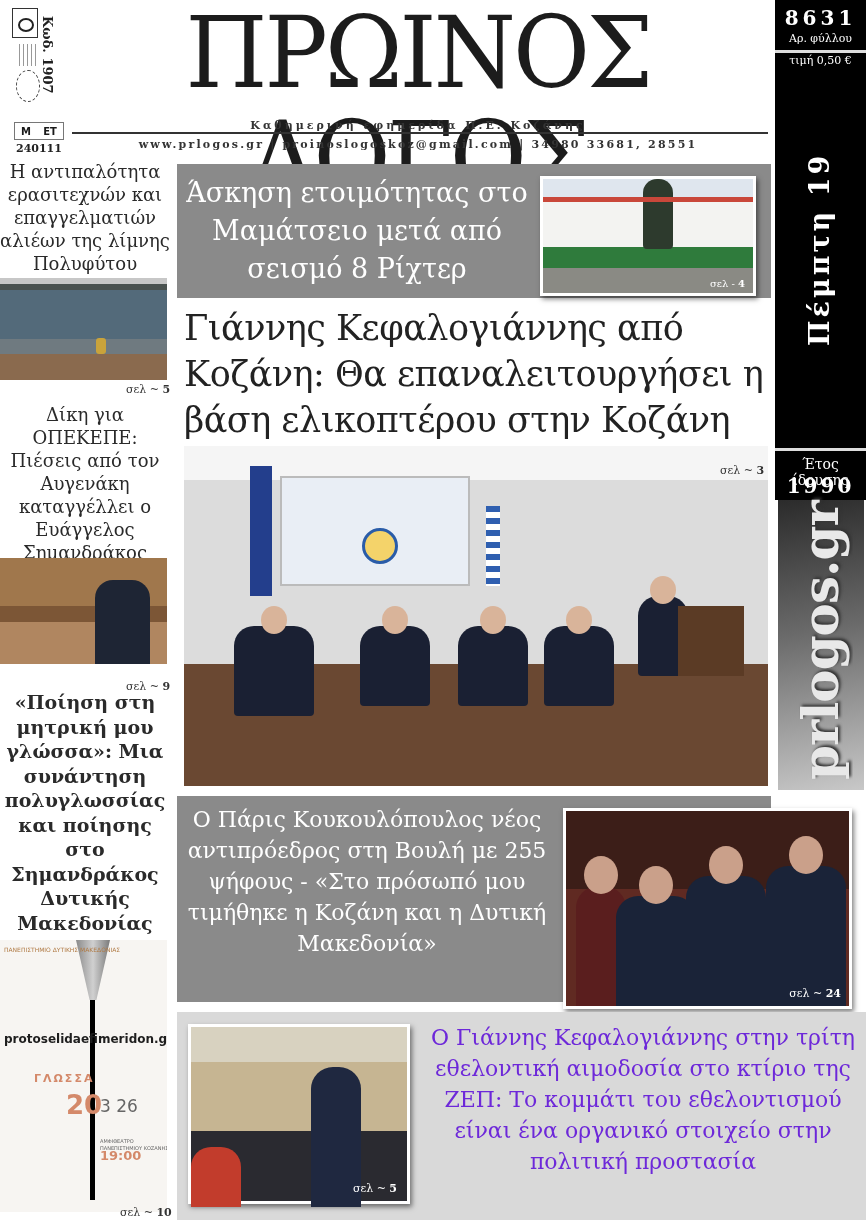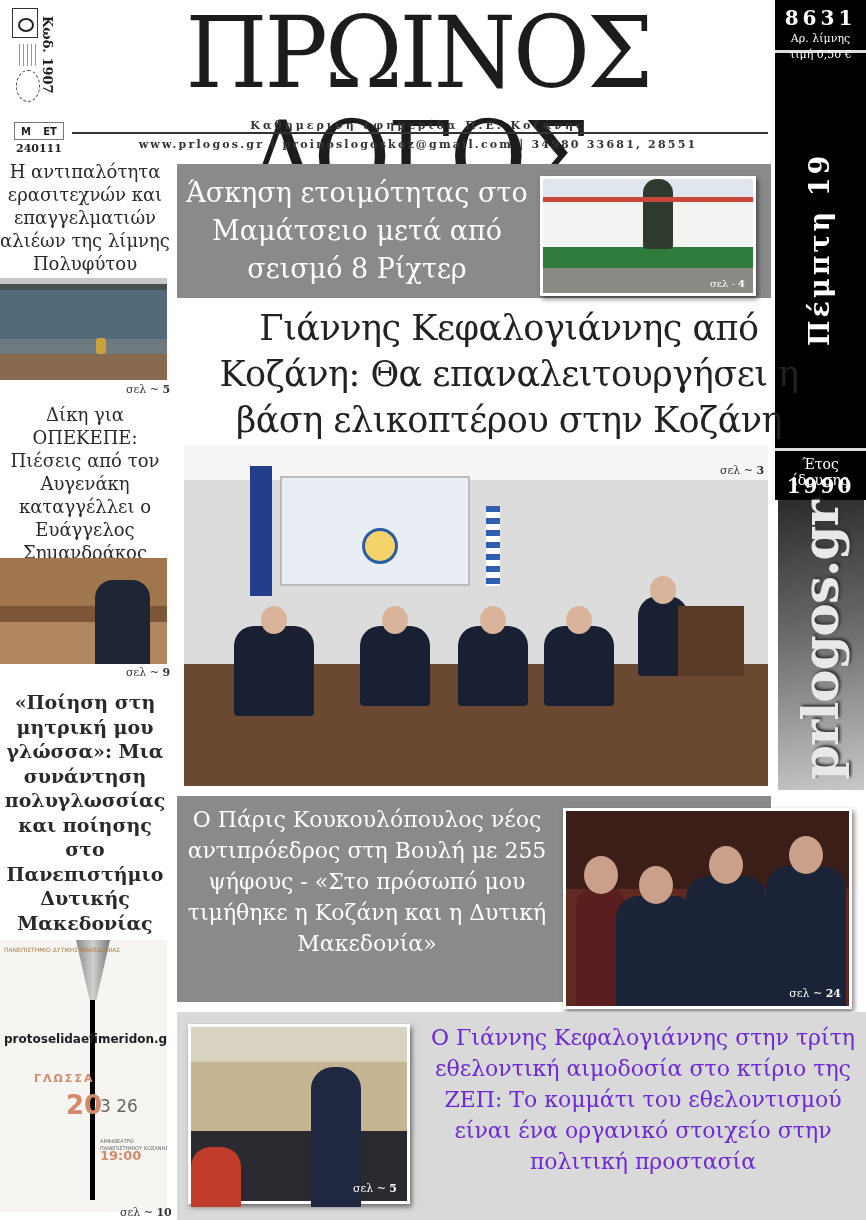--- a/index.html
+++ b/index.html
@@ -21,21 +21,21 @@
     font-family: "DejaVu Serif", serif; font-size: 94px; line-height: 100px; letter-spacing: -3px; color: #1c1c1c; transform: scaleY(1.05); }
   .subtitle { position: absolute; left: 68px; top: 112px; width: 700px; text-align: center; font-size: 11px; font-weight: bold; letter-spacing: 3px; color: #333; margin-top: 7px; }
   .rule { position: absolute; left: 72px; top: 132px; width: 696px; height: 2px; background: #333; }
   .contact { position: absolute; left: 68px; top: 138px; width: 700px; text-align: center; font-size: 11px; font-weight: bold; letter-spacing: 2.2px; color: #333; }
 
   
   .rcol { position: absolute; left: 775px; top: 0; width: 91px; height: 500px; background: #000; color: #fff; }
   .issue-num { position: absolute; top: 6px; width: 100%; text-align: center; font-size: 20px; font-weight: bold; letter-spacing: 4px; }
   .issue-lbl { position: absolute; top: 32px; width: 100%; text-align: center; font-size: 11px; }
   .rcol-sep { position: absolute; left: 0; width: 100%; height: 3px; background: #ddd; }
-  .price { position: absolute; top: 48px; width: 100%; text-align: center; font-size: 11px; }
+  .price { position: absolute; top: 54px; width: 100%; text-align: center; font-size: 11px; }
   .date { position: absolute; left: 15px; top: 74px; height: 350px; width: 60px; writing-mode: vertical-rl; transform: rotate(180deg);
     font-size: 27px; font-weight: bold; letter-spacing: 3px; text-align: center; line-height: 60px; }
   .founded-lbl { position: absolute; top: 456px; width: 100%; text-align: center; font-size: 14px; }
   .founded-yr { position: absolute; top: 474px; width: 100%; text-align: center; font-size: 20px; font-weight: bold; letter-spacing: 3px; }
 
   .promo { position: absolute; left: 778px; top: 500px; width: 86px; height: 290px;
     background: linear-gradient(170deg,#2b2b2b 0%,#6a6a6a 45%,#c8c8c8 100%); }
   .promo span { position: absolute; left: 8px; top: 10px; height: 270px; width: 70px; writing-mode: vertical-rl; transform: rotate(180deg);
     font-size: 50px; font-weight: bold; color: #e8e8e8; text-align: center; line-height: 70px; letter-spacing: -1px; text-shadow: 2px 2px 3px #333; }
 
@@ -69,21 +69,21 @@
   .box-grey { position: absolute; background: #8a8a8a; }
   .b1 { left: 177px; top: 164px; width: 594px; height: 134px; }
   .b1 .head { position:absolute; left: 4px; top: 10px; width: 352px; text-align:center; color:#fff; font-size: 27px; line-height: 38px; }
   .b1-photo { position:absolute; left: 540px; top: 176px; width: 216px; height: 120px; border: 3px solid #fff; box-shadow: 2px 3px 5px rgba(0,0,0,.5);
     background: linear-gradient(180deg,#dfe6ee 0 18%,#f3f3f1 18% 60%,#2f7b3c 60% 78%,#8a8a84 78% 100%); }
   .b1-photo::before { content:""; position:absolute; left:100px; top:0; width:30px; height:70px; background:#2d3a2d; border-radius:14px 14px 4px 4px; }
   .b1-photo::after { content:""; position:absolute; left:0; top:18px; width:100%; height:5px; background:#c9473a; }
   .ref-w { position:absolute; font-size:10px; color:#fff; }
   .ref-w b { font-weight:bold; }
 
-  .lead-head { position:absolute; left: 184px; top: 305px; width: 584px; text-align:center; font-size: 35px; line-height: 46px; color:#222; letter-spacing:-0.5px;margin-left:33px; }
+  .lead-head { position:absolute; left: 184px; top: 305px; width: 584px; text-align:left; font-size: 35px; line-height: 46px; color:#222; letter-spacing:-0.5px; }
   .lead-photo { position:absolute; left: 184px; top: 446px; width: 584px; height: 340px;
     background: linear-gradient(180deg,#f5f5f5 0 10%,#dcdcdc 10% 64%,#6a4832 64% 100%); }
   .screen { position:absolute; left:96px; top:30px; width:190px; height:110px; background:#e9eef5; border:2px solid #bbb; }
   .screen::after { content:""; position:absolute; left:80px; top:50px; width:30px; height:30px; border-radius:50%; border:3px solid #2a5ca8; background:#f4d36a; }
   .flag1 { position:absolute; left:66px; top:20px; width:22px; height:130px; background:#233e8c; }
   .flag2 { position:absolute; left:302px; top:60px; width:14px; height:80px; background:repeating-linear-gradient(180deg,#2f5fb0 0 6px,#fff 6px 12px); }
   .person { position:absolute; background:#1a2033; border-radius:20px 20px 4px 4px; }
   .person::before { content:""; position:absolute; left:50%; top:-20px; width:26px; height:28px; margin-left:-13px; border-radius:50%; background:#d9b49a; }
   .podium { position:absolute; left:494px; top:160px; width:66px; height:70px; background:#5b3b25; }
 
@@ -116,45 +116,45 @@
   <div class="met-code">240111</div>
 </div>
 
 <div class="title">ΠΡΩΙΝΟΣ ΛΟΓΟΣ</div>
 <div class="subtitle">Καθημερινή εφημερίδα Π.Ε. Κοζάνης</div>
 <div class="rule"></div>
 <div class="contact">www.prlogos.gr | proinoslogoskoz@gmail.com | 34980 33681, 28551</div>
 
 <div class="rcol">
   <div class="issue-num">8631</div>
-  <div class="issue-lbl">Αρ. λίμνης</div>
+  <div class="issue-lbl">Αρ. φύλλου</div>
   <div class="rcol-sep" style="top:50px"></div>
   <div class="price">τιμή 0,50 €</div>
   <div class="date">Πέμπτη 19 Μαρτίου 2026</div>
   <div class="rcol-sep" style="top:448px"></div>
   <div class="founded-lbl">Έτος ίδρυσης</div>
   <div class="founded-yr">1990</div>
 </div>
 <div class="promo">
   <span>prlogos.gr</span>
 </div>
 
 <div class="side-h s1">Η αντιπαλότητα ερασιτεχνών και επαγγελματιών αλιέων της λίμνης Πολυφύτου</div>
 <div class="photo ph-lake"></div>
 <div class="page-ref" style="left:126px;top:383px">
   <span>σελ ~ </span><b>5</b>
 </div>
 
 <div class="side-h s2">Δίκη για ΟΠΕΚΕΠΕ: Πιέσεις από τον Αυγενάκη καταγγέλλει ο Ευάγγελος Σημανδράκος</div>
 <div class="photo ph-court"></div>
-<div class="page-ref" style="left:126px;top:666px">
+<div class="page-ref" style="left:126px;top:680px">
   <span>σελ ~ </span><b>9</b>
 </div>
 
-<div class="side-h s3">«Ποίηση στη μητρική μου γλώσσα»: Μια συνάντηση πολυγλωσσίας και ποίησης στο Πανεπιστήμιο Δυτικής Μακεδονίας</div>
+<div class="side-h s3">«Ποίηση στη μητρική μου γλώσσα»: Μια συνάντηση πολυγλωσσίας και ποίησης στο Σημανδράκος Δυτικής Μακεδονίας</div>
 <div class="photo ph-poster">
   <div class="pen"></div>
   <div class="pen-line"></div>
   <div class="poster-univ">ΠΑΝΕΠΙΣΤΗΜΙΟ ΔΥΤΙΚΗΣ ΜΑΚΕΔΟΝΙΑΣ</div>
   <div class="watermark">protoselidaefimeridon.gr</div>
   <div class="poster-glossa">ΓΛΩΣΣΑ</div>
   <div class="poster-day">20</div>
   <div class="poster-date">3 26</div>
   <div class="poster-time">19:00</div>
   <div class="poster-venue">ΑΜΦΙΘΕΑΤΡΟ ΠΑΝΕΠΙΣΤΗΜΙΟΥ ΚΟΖΑΝΗΣ</div>

